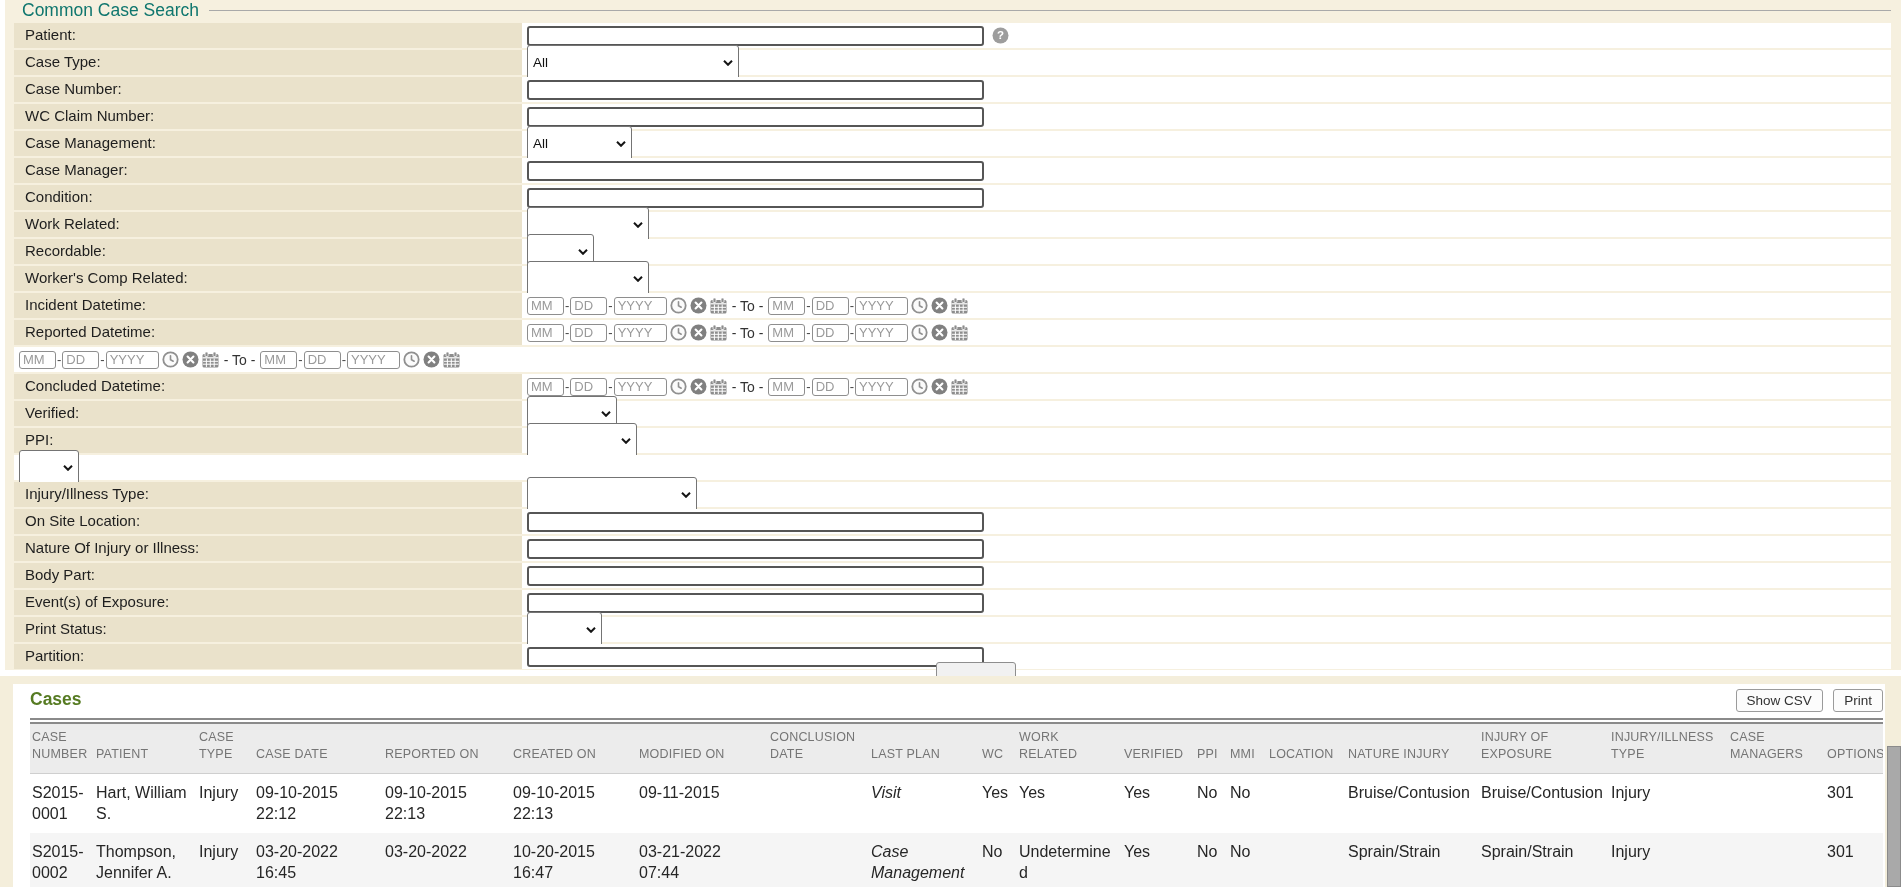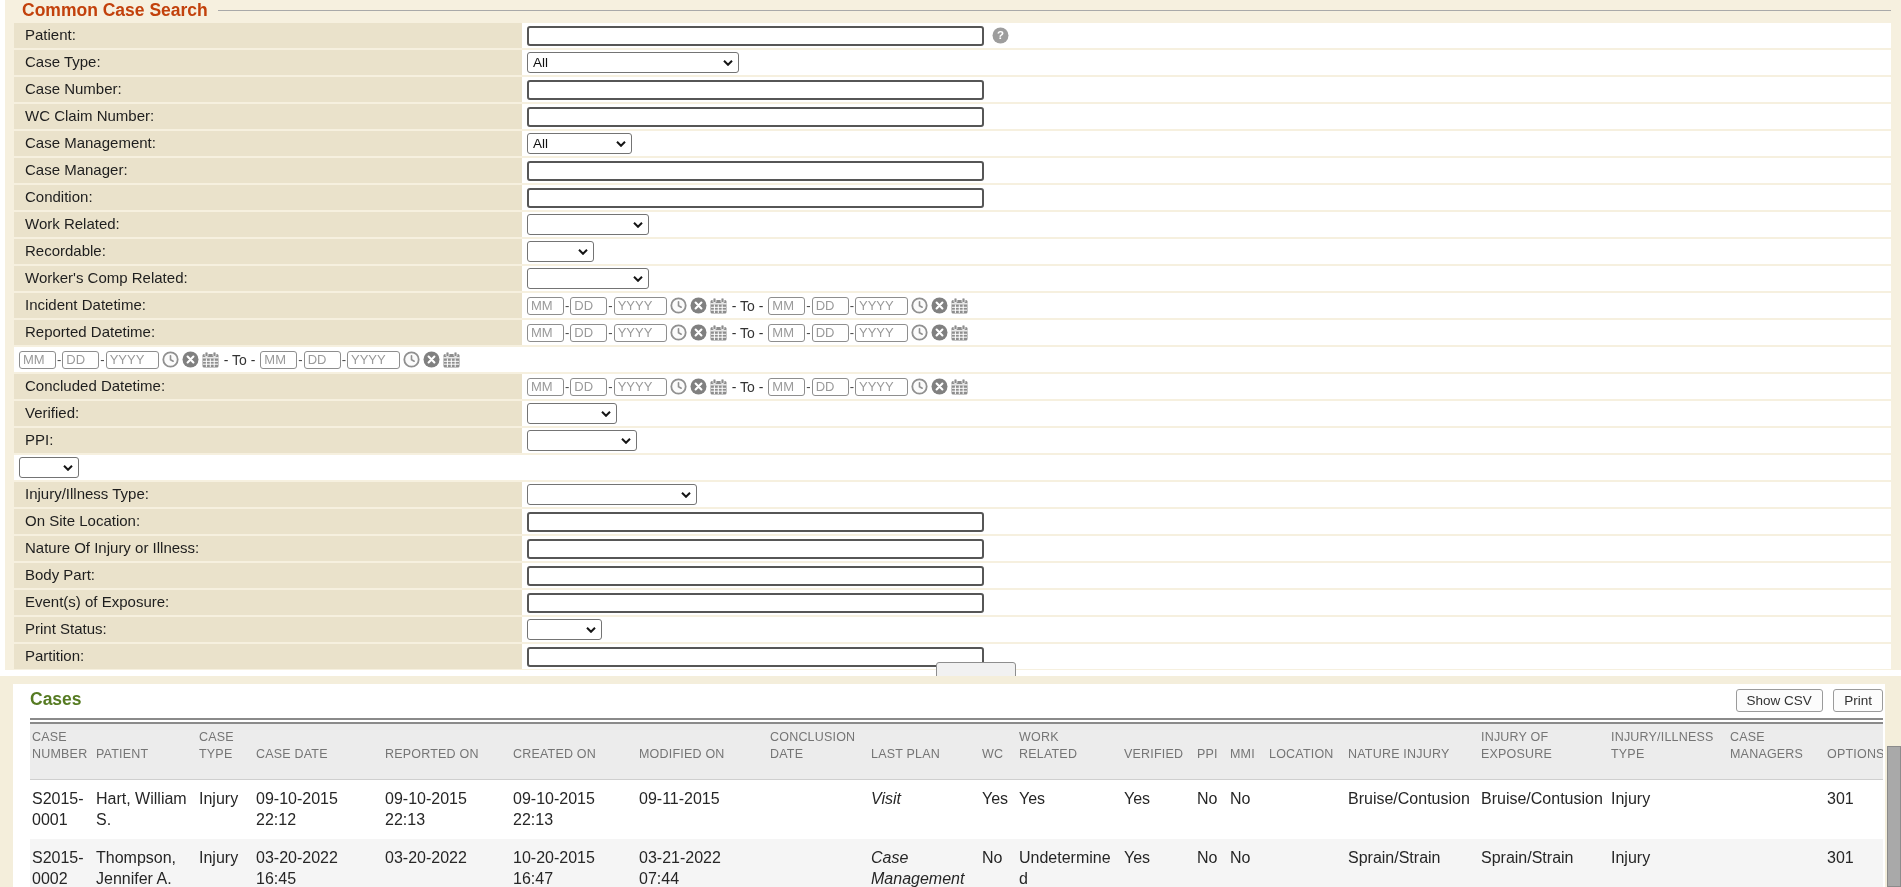--- a/index.html
+++ b/index.html
@@ -6,29 +6,29 @@
   body{
     width:1901px;height:887px;position:relative;overflow:hidden;
     background:#ffffff;font-family:"Liberation Sans",sans-serif;
   }
   
   .form-panel{
     position:absolute;left:5px;top:0;width:1896px;height:670px;
     background:#f6f0df;box-sizing:border-box;padding:0 10px 0 9px;
   }
   .form-title-row{height:21px;display:flex;align-items:center;padding-left:8px;}
-  .form-title{color:#c2410c;font-weight:bold;font-size:17.5px;white-space:nowrap;}
+  .form-title{color:#0f766e;font-weight:normal;font-size:17.5px;white-space:nowrap;}
   .title-rule{flex:1;border-top:1px solid #a9a9a9;height:0;margin-left:10px;}
   .form-row{display:flex;height:25px;margin-top:2px;}
   .label-cell{width:508px;background:#eae2cb;font-size:15px;color:#1e1e1e;
     padding:3px 0 0 11px;box-sizing:border-box;white-space:nowrap;}
   .field-cell{flex:1;background:#ffffff;display:flex;align-items:center;padding-left:5px;}
   input.txt{height:16px;border:2px solid #565656;border-radius:3px;
     font:13px "Liberation Sans",sans-serif;padding:0 4px;background:#fff;}
-  .sel{height:21px;border:1px solid #747474;border-radius:3px;background:#fff;
+  .sel{height:36px;border:1px solid #747474;border-radius:3px;background:#fff;
     display:flex;align-items:center;justify-content:space-between;
     padding:8px 5px;box-sizing:border-box;cursor:default;}
   .sel-val{font-size:13.5px;color:#111;white-space:nowrap;}
   .dt-input{width:29px;height:16px;border:1px solid #8e8e8e;border-radius:3px;
     font:13px "Liberation Sans",sans-serif;padding:0 3px;color:#333;background:#fff;}
   .dt-input.yyyy{width:45px;}
   .dt-input::placeholder{color:#9a9a9a;opacity:1;}
   .dt-dash{color:#444;margin:0 1px;font-size:13px;}
   .dt-sep{color:#333;font-size:14px;margin:0 5px;white-space:nowrap;}
   .icon-btn{display:inline-flex;align-items:center;margin-left:3px;cursor:pointer;}
@@ -47,21 +47,21 @@
   .cases-header{display:flex;justify-content:space-between;align-items:flex-start;
     padding:5px 0 6px 0;}
   .cases-title{color:#567b22;font-weight:bold;font-size:17.5px;}
   .btn{font-family:"Liberation Sans",sans-serif;font-size:13.5px;color:#333;
     background:#fcfcfc;border:1px solid #9b9b9b;border-radius:3px;
     padding:3px 10px;margin-left:6px;cursor:pointer;}
   .double-rule{border-top:2px solid #8a8a8a;border-bottom:2px solid #8a8a8a;height:2px;background:#fff;}
   table.cases{width:100%;border-collapse:collapse;table-layout:fixed;}
   table.cases thead th{
     background:#ececec;color:#757575;font-size:12.5px;font-weight:normal;
-    text-align:left;vertical-align:bottom;padding:5px 6px 16px 2px;
+    text-align:left;vertical-align:bottom;padding:5px 6px 10px 2px;
     border-bottom:1px solid #cfcfcf;line-height:1.35;letter-spacing:.2px;overflow:hidden;}
   table.cases tbody td{
     font-size:16px;color:#262626;text-align:left;vertical-align:top;
     padding:9px 6px 9px 2px;line-height:1.3;word-wrap:break-word;overflow:hidden;}
   table.cases tbody tr.stripe{background:#f5f5f5;}
   td.italic{font-style:italic;}
   
   .v-scrollbar{
     position:absolute;right:0;top:746px;width:14px;height:141px;
     background:#a9a9a9;border:1px solid #8b8b8b;box-sizing:border-box;z-index:9;

